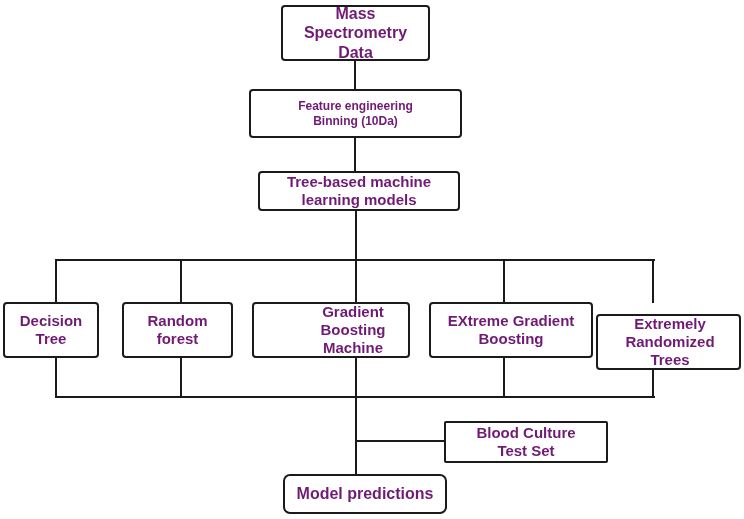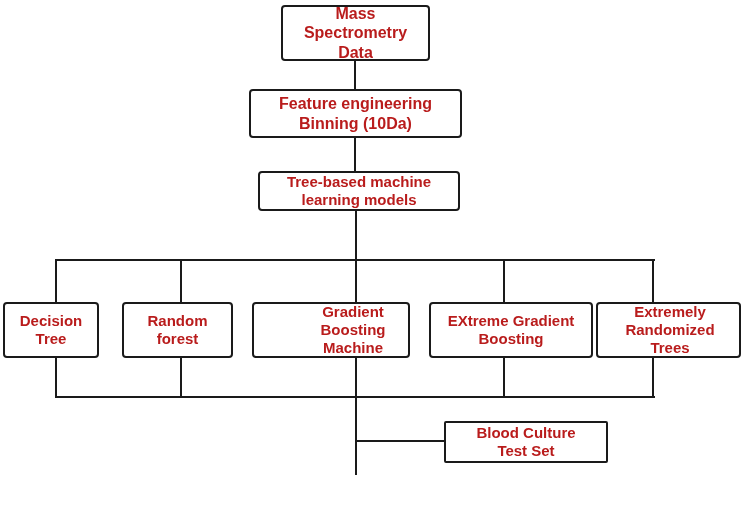--- a/index.html
+++ b/index.html
@@ -19,40 +19,40 @@
     position: absolute;
     box-sizing: border-box;
     background: #ffffff;
     border: 2px solid #1a1a1a;
     border-radius: 4px;
     display: flex;
     align-items: center;
     justify-content: center;
     text-align: center;
     font-weight: 700;
-    color: #b91c1c;
+    color: #701a75;
     font-size: 15px;
     line-height: 1.22;
     white-space: pre-line;
     padding: 2px 4px;
   }
   .edge {
     position: absolute;
     background: #1a1a1a;
   }
 
   
   #n-mass      { left: 281px; top:   5px; width: 149px; height: 56px; font-size: 16px; }
-  #n-feature   { left: 249px; top:  89px; width: 213px; height: 49px; font-size: 16px; }
+  #n-feature   { left: 249px; top:  89px; width: 213px; height: 49px; font-size: 12px; }
   #n-tree      { left: 258px; top: 171px; width: 202px; height: 40px; }
   #n-dt        { left:   3px; top: 302px; width:  96px; height: 56px; }
   #n-rf        { left: 122px; top: 302px; width: 111px; height: 56px; }
   #n-gbm       { left: 252px; top: 302px; width: 158px; height: 56px; padding-left: 48px; }
   #n-xgb       { left: 429px; top: 302px; width: 164px; height: 56px; }
-  #n-ert       { left: 596px; top: 302px; width: 145px; height: 56px; padding-left: 7px; }
+  #n-ert       { left: 596px; top: 314px; width: 145px; height: 56px; padding-left: 7px; }
   #n-blood     { left: 444px; top: 421px; width: 164px; height: 42px; border-radius: 2px; }
   #n-pred      { left: 283px; top: 474px; width: 164px; height: 40px; border-radius: 7px; font-size: 16px; }
 
   
   #e-mass-feature   { left: 354px; top:  60px; width: 2px;   height: 30px; }
   #e-feature-tree   { left: 354px; top: 137px; width: 2px;   height: 35px; }
   #e-tree-bar       { left: 355px; top: 210px; width: 2px;   height: 50px; }
   #e-bar-top        { left:  55px; top: 259px; width: 600px; height: 2px;  }
   #e-drop-dt        { left:  55px; top: 259px; width: 2px;   height: 44px; }
   #e-drop-rf        { left: 180px; top: 259px; width: 2px;   height: 44px; }
@@ -109,14 +109,15 @@
 
   <div class="node" id="n-xgb">EXtreme Gradient
 Boosting</div>
 
   <div class="node" id="n-ert">Extremely
 Randomized Trees</div>
 
   <div class="node" id="n-blood">Blood Culture
 Test Set</div>
 
+  <div class="node" id="n-pred">Model predictions</div>
 
 </div>
 
 </body></html>

